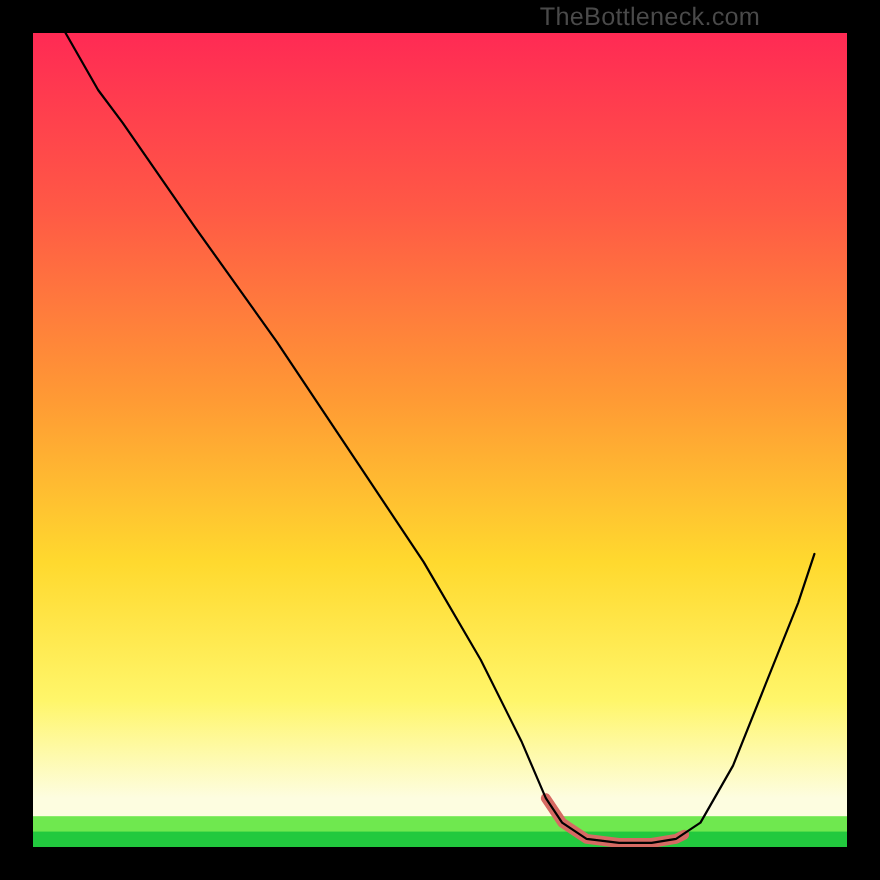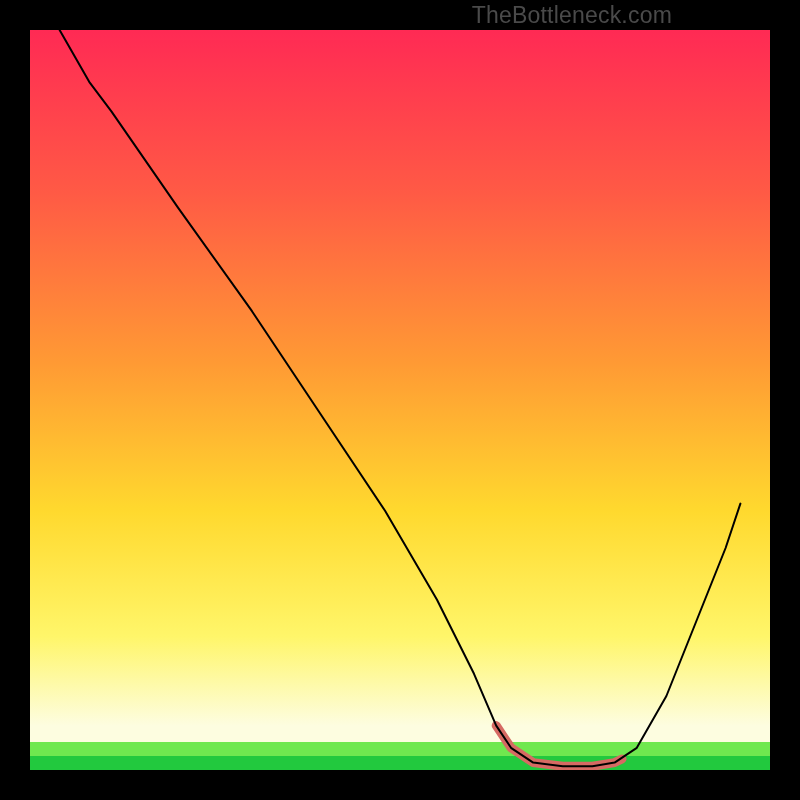--- a/index.html
+++ b/index.html
@@ -5,20 +5,21 @@
   body {
     margin: 0;
     padding: 0;
     background: #fff;
     font-family: Arial, Helvetica, sans-serif;
   }
   .chart-container {
     position: relative;
     width: 680px;
     height: 800px;
+    padding-left: 19px;
   }
   svg.plot {
     position: absolute;
     left: 0;
     top: 0;
   }
   .watermark {
     position: absolute;
     top: 2px;
     right: 8px;

